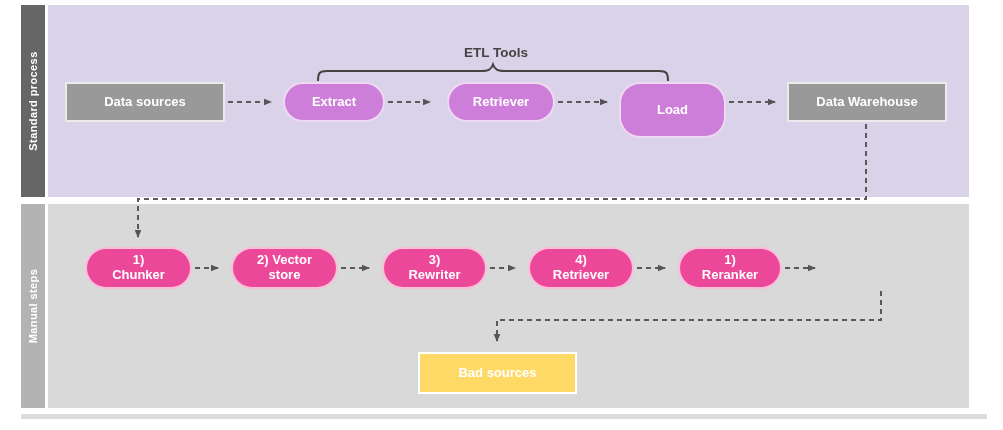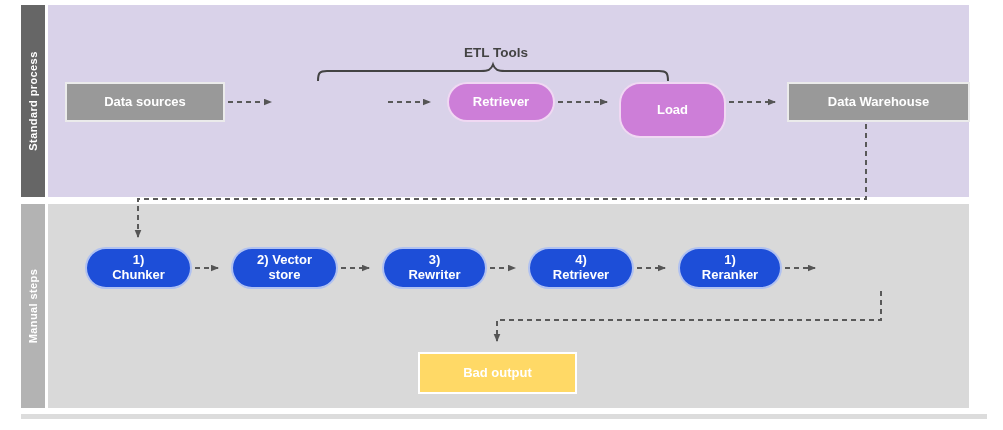--- a/index.html
+++ b/index.html
@@ -42,27 +42,27 @@
     color: #ffffff;
     font-weight: bold;
     font-size: 13px;
     line-height: 1.15;
     box-sizing: border-box;
     border: 2px solid rgba(255,255,255,0.8);
     padding: 2px 20px;
   }
   .rect-node { background: #999999; }
   .pill-etl { background: #cd7ed8; border-radius: 21px; border-color: rgba(255,255,255,0.7); }
-  .pill-manual { background: #1d4ed8; border-radius: 22px; border-color: rgba(255,255,255,0.65); }
+  .pill-manual { background: #ec4899; border-radius: 22px; border-color: rgba(255,255,255,0.65); }
   .rect-bad { background: #ffd966; border-color: #ffffff; }
   .n-data-sources   { left: 65px;  top: 82px;  width: 160px; height: 40px; }
   .n-extract        { left: 283px; top: 82px;  width: 102px; height: 40px; }
   .n-transform      { left: 447px; top: 82px;  width: 108px; height: 40px; }
   .n-load           { left: 619px; top: 82px;  width: 107px; height: 56px; }
-  .n-data-warehouse { left: 787px; top: 82px;  width: 183px; height: 40px; }
+  .n-data-warehouse { left: 787px; top: 82px;  width: 160px; height: 40px; }
   .n-chunker        { left: 85px;  top: 247px; width: 107px; height: 42px; }
   .n-vector-store   { left: 231px; top: 247px; width: 107px; height: 42px; }
   .n-rewriter       { left: 382px; top: 247px; width: 105px; height: 42px; }
   .n-retriever      { left: 528px; top: 247px; width: 106px; height: 42px; }
   .n-reranker       { left: 678px; top: 247px; width: 104px; height: 42px; }
   .n-consolidator   { left: 828px; top: 247px; width: 110px; height: 42px; }
   .n-bad-output     { left: 418px; top: 352px; width: 159px; height: 42px; }
   .brace-title {
     position: absolute; z-index: 4;
     left: 423px; top: 45px; width: 146px;
@@ -108,20 +108,23 @@
       <path d="M881,291 V320 H497 V341" marker-end="url(#arrow)"></path>
     </g>
     <path d="M318,81 C318,73 319.5,71 327,71 L481,71 C488,71 491,70 493,64.5 C495,70 498,71 505,71 L659,71 C666.5,71 668,73 668,81" stroke="#434343" stroke-width="2" fill="none"></path>
   </svg>
 
   <div class="brace-title">ETL Tools</div>
 
   <div class="node rect-node n-data-sources">
     <span>Data sources</span>
   </div>
+  <div class="node pill-etl n-extract">
+    <span>Extract</span>
+  </div>
   <div class="node pill-etl n-transform">
     <span>Retriever</span>
   </div>
   <div class="node pill-etl n-load">
     <span>Load</span>
   </div>
   <div class="node rect-node n-data-warehouse">
     <span>Data Warehouse</span>
   </div>
 
@@ -134,16 +137,16 @@
   <div class="node pill-manual n-rewriter">
     <span>3) Rewriter</span>
   </div>
   <div class="node pill-manual n-retriever">
     <span>4) Retriever</span>
   </div>
   <div class="node pill-manual n-reranker">
     <span>1) Reranker</span>
   </div>
   <div class="node rect-bad n-bad-output">
-    <span>Bad output</span>
+    <span>Bad sources</span>
   </div>
 
 </div>
 
 </body></html>

